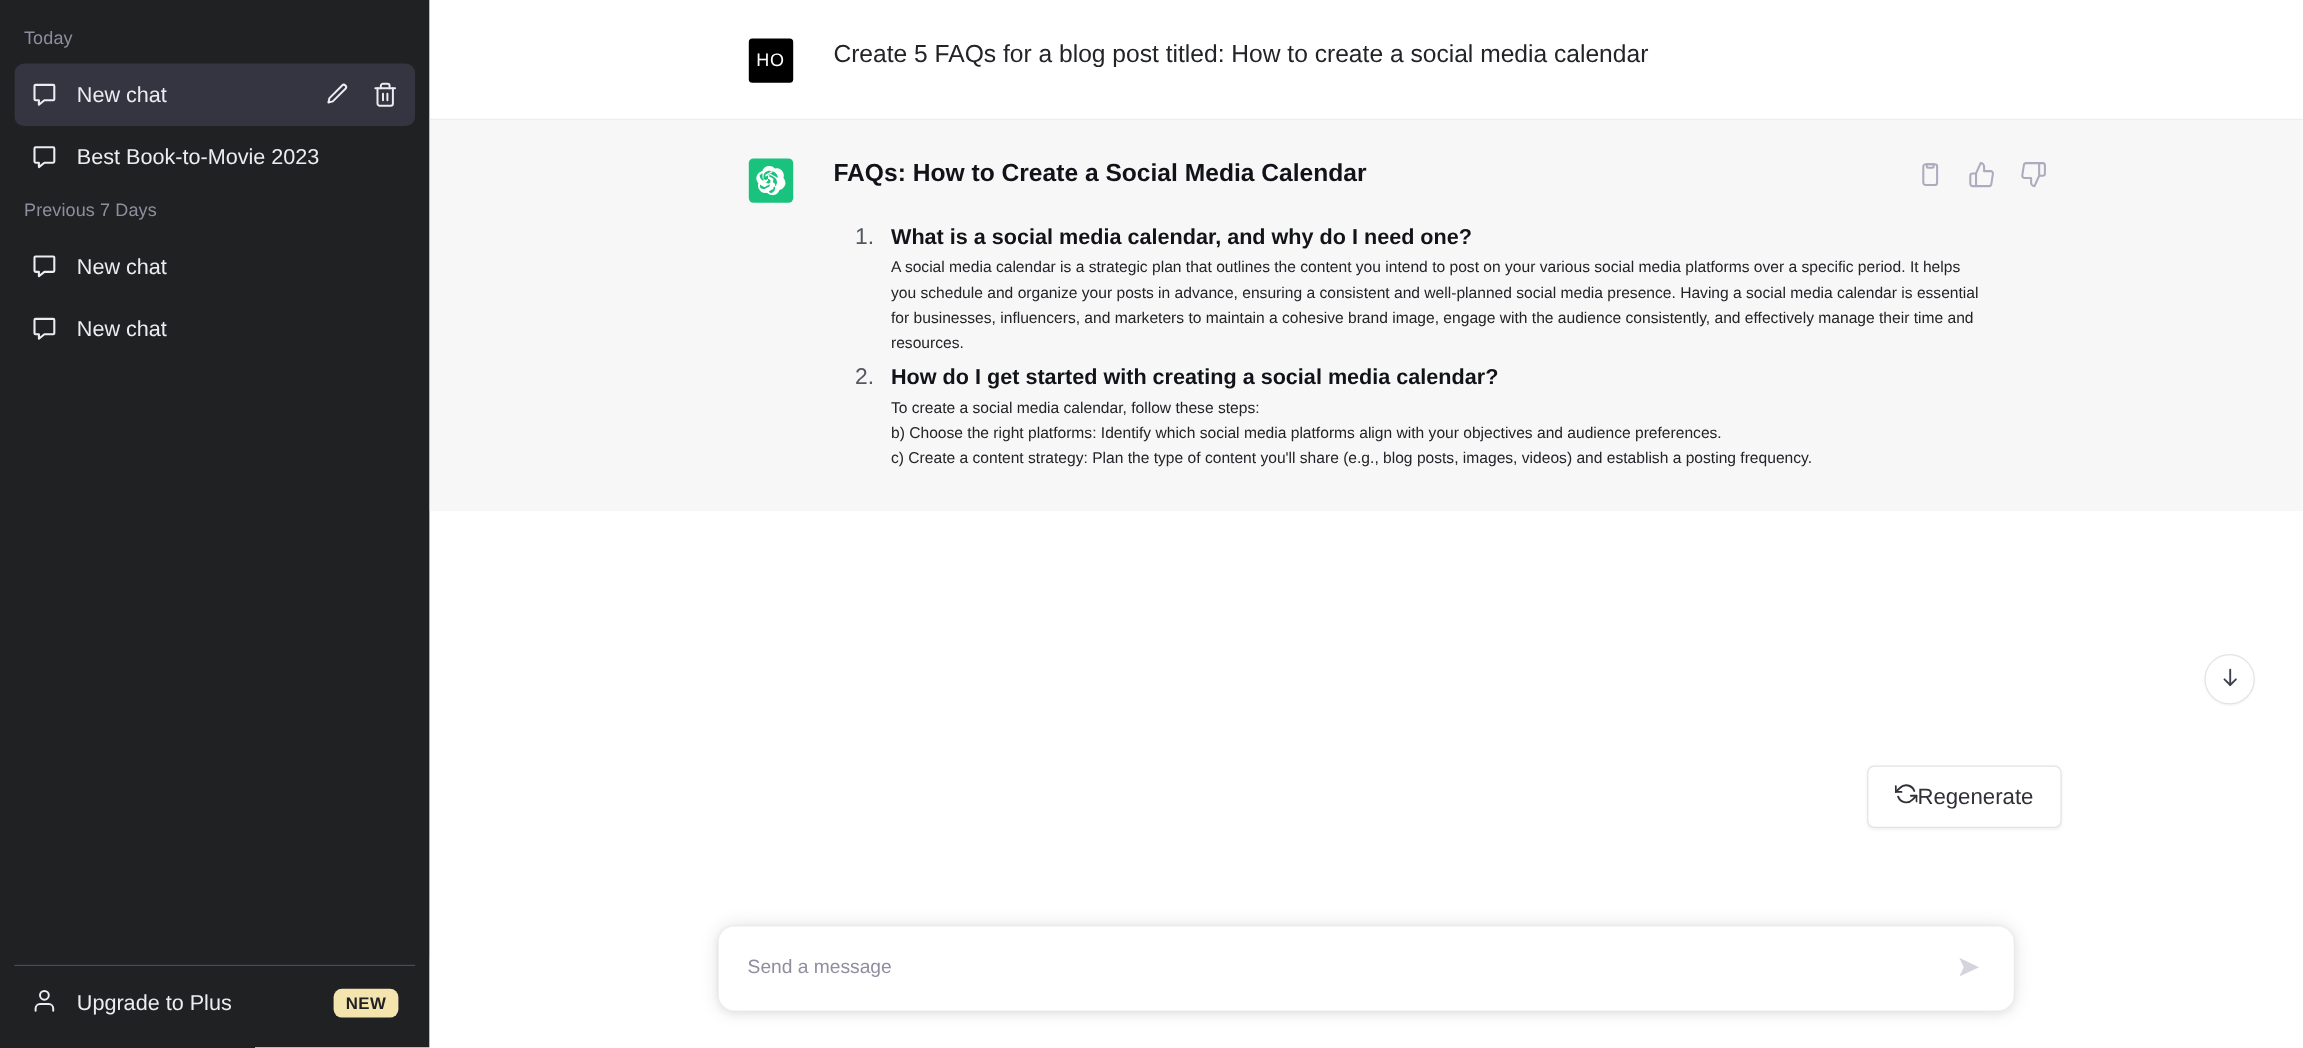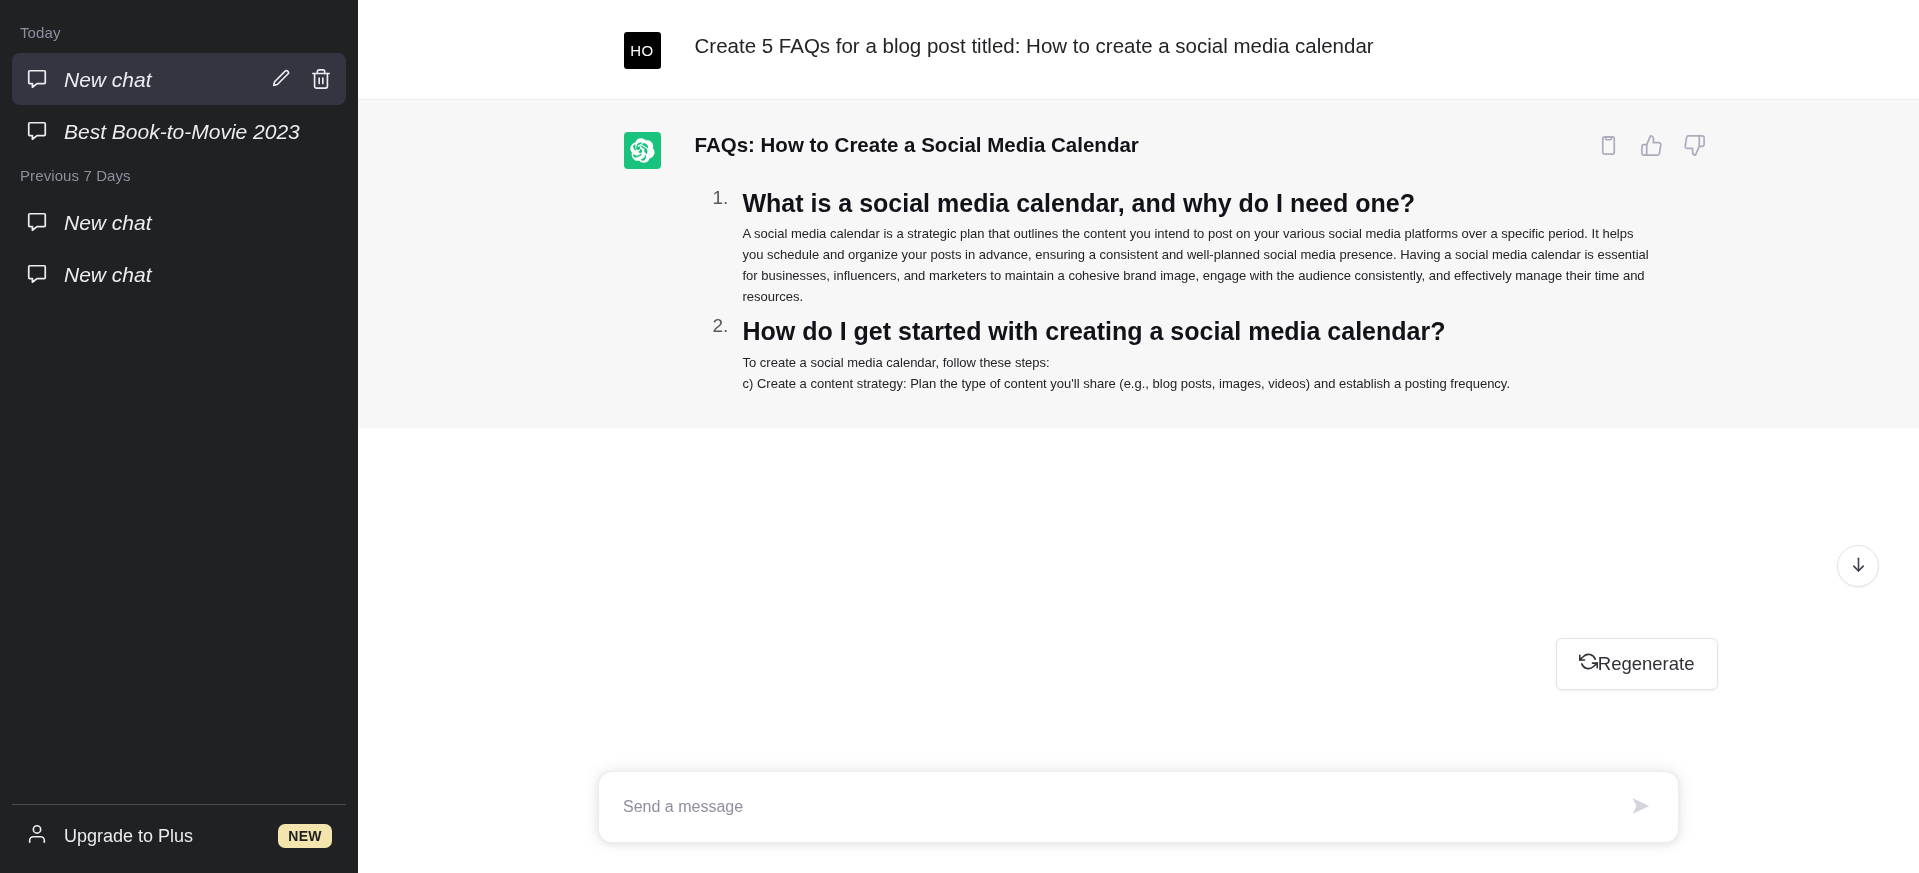--- a/index.html
+++ b/index.html
@@ -28,21 +28,21 @@
   .sb-item {
     display: flex; align-items: center; gap: 16px;
     height: 52px; padding: 0 14px;
     border-radius: 8px; color: #ececf1;
     font-size: 18px; cursor: pointer; position: relative;
   }
   .sb-item.active { background: #343541; }
   .sb-item .chat-icon { flex: 0 0 22px; height: 22px; display: block; }
   .sb-item .sb-label {
     flex: 1 1 auto; white-space: nowrap; overflow: hidden;
-    text-overflow: ellipsis; font-size: 21px; line-height: 1; font-style: italic;
+    text-overflow: ellipsis; font-size: 18px; line-height: 1;
   }
   .sb-actions { display: flex; align-items: center; gap: 18px; margin-left: auto; }
   .sb-actions svg { display: block; cursor: pointer; }
 
   .sb-footer { border-top: 1px solid #4d4d4f; padding: 0 0 6px 0; }
   .sb-upgrade {
     display: flex; align-items: center; gap: 16px;
     height: 62px; padding: 0 14px; border-radius: 8px;
     color: #ececf1; font-size: 18px; cursor: pointer;
   }
@@ -88,21 +88,21 @@
   ol.faq > li {
     counter-increment: faq; position: relative;
     padding-left: 48px; margin-bottom: 4px;
   }
   ol.faq > li::before {
     content: counter(faq) ".";
     position: absolute; left: 18px; top: 0;
     font-size: 19px; color: #55585f; line-height: 1.62;
   }
   .q {
-    font-size: 25px; font-weight: 700; color: #111318;
+    font-size: 18px; font-weight: 700; color: #111318;
     line-height: 1.62;
   }
   .p {
     font-size: 13px; color: #232427; line-height: 1.62;
     margin-top: 0;
   }
 
   .msg-tools {
     position: absolute; right: -52px; top: 34px;
     display: flex; gap: 20px; align-items: center;
@@ -259,20 +259,21 @@
             <div class="bot-title">FAQs: How to Create a Social Media Calendar</div>
 
             <ol class="faq">
               <li>
                 <div class="q">What is a social media calendar, and why do I need one?</div>
                 <div class="p">A social media calendar is a strategic plan that outlines the content you intend to post on your various social media platforms over a specific period. It helps you schedule and organize your posts in advance, ensuring a consistent and well-planned social media presence. Having a social media calendar is essential for businesses, influencers, and marketers to maintain a cohesive brand image, engage with the audience consistently, and effectively manage their time and resources.</div>
               </li>
               <li>
                 <div class="q">How do I get started with creating a social media calendar?</div>
                 <div class="p">To create a social media calendar, follow these steps:</div>
+                <div class="p">b) Choose the right platforms: Identify which social media platforms align with your objectives and audience preferences.</div>
                 <div class="p">c) Create a content strategy: Plan the type of content you'll share (e.g., blog posts, images, videos) and establish a posting frequency.</div>
               </li>
             </ol>
           </div>
 
           <div class="msg-tools">
             <span>
               <svg width="23" height="23" viewBox="0 0 24 24" fill="none" stroke="#acacbe" stroke-width="1.8" stroke-linecap="round" stroke-linejoin="round">
                 <rect x="6" y="3" width="12" height="18" rx="2"></rect>
                 <path d="M9 3h6v2a1 1 0 0 1-1 1h-4a1 1 0 0 1-1-1V3z"></path>

